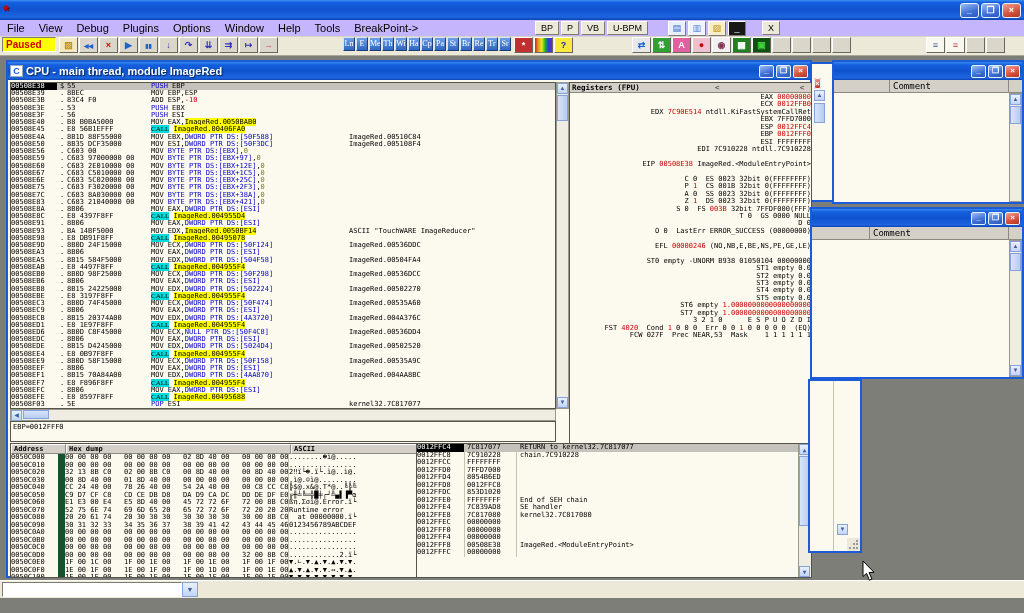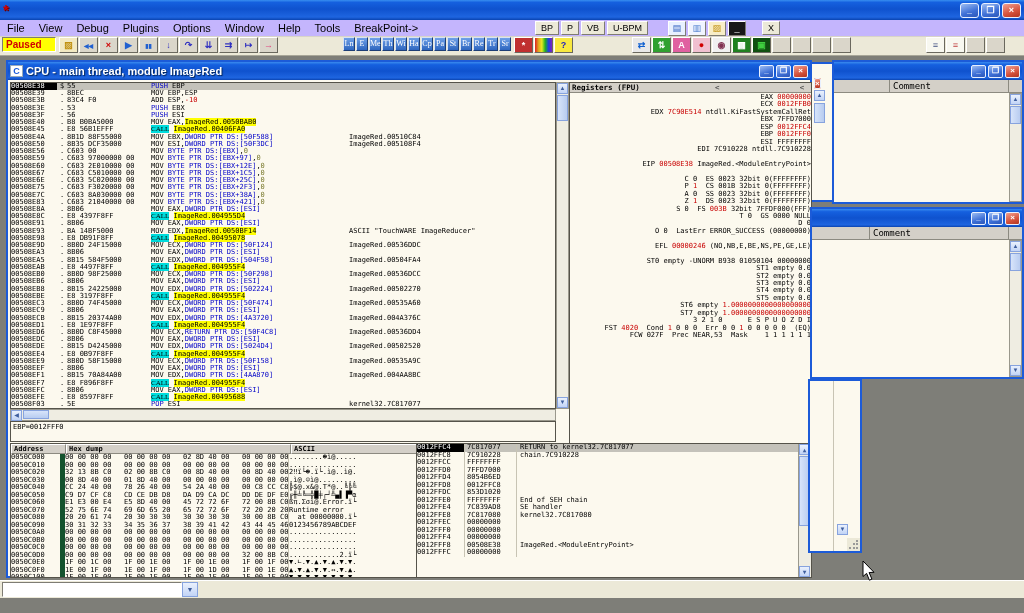--- a/index.html
+++ b/index.html
@@ -58,21 +58,21 @@
   .dh{width:84px;flex:none;}
   .di{width:198px;flex:none;}
   .dc{flex:1;}
   .gk{color:#000;} .gb{color:#0000C8;} .gr{color:#C80000;} .gg{color:#7A7A2E;}
   .gy{color:#000;background:#FFFF00;} .gc{color:#000;background:#00DCDC;font-family:Liberation Serif, serif;}
   .reg-header{height:10px;background:#D4D0C8;border-bottom:1px solid #8C8A80;display:flex;
     align-items:center;font-size:7.5px;font-weight:bold;padding:0 2px;font-family:"DejaVu Sans Mono",monospace;}
   .reg-hbtn{margin-left:auto;width:14px;text-align:center;font-weight:normal;color:#444;}
   .rline{height:7.45px;line-height:7.5px;font-size:7px;white-space:pre;padding-left:2px;text-align:right;}
   .xrow,.srow{display:flex;height:7.5px;line-height:7.55px;font-size:7px;white-space:pre;}
-  .xa{width:54px;flex:none;border-right:5px solid #14532d;}
+  .xa{width:54px;flex:none;border-right:7px solid #14532d;}
   .xh{width:224px;flex:none;border-right:1px solid #C8C4B4;}
   .xt{flex:1;}
   .dump-headers{display:flex;height:10px;font-size:7px;font-weight:bold;font-family:"DejaVu Sans Mono",monospace;}
   .dhd{background:#D4D0C8;border:1px solid;border-color:#fff #8C8A80 #8C8A80 #fff;padding-left:2px;line-height:8px;}
   .sa{width:48px;flex:none;border-right:1px solid #C8C4B4;}
   .sv{width:52px;flex:none;border-right:1px solid #C8C4B4;padding-left:2px;}
   .sc2{flex:1;padding-left:3px;}
   .srow.selrow{background:#C4C2BA;}
   .info-pane{position:absolute;background:#FCF9EE;border:1px solid #55534A;
     font-family:"DejaVu Sans Mono",monospace;font-size:7px;line-height:8px;padding:1px 2px;}
@@ -255,21 +255,21 @@
             <div class="drow"><span class="da">00508EA5</span><span class="dm">.</span><span class="dh">8B15 584F5000</span><span class="di"><span class="gk">MOV EDX,</span><span class="gb">DWORD PTR DS:[504F58]</span></span><span class="dc">ImageRed.00504FA4</span></div>
             <div class="drow"><span class="da">00508EAB</span><span class="dm">.</span><span class="dh">E8 4497F8FF</span><span class="di"><span class="gc">CALL</span><span class="gk"> </span><span class="gy">ImageRed.004955F4</span></span><span class="dc"></span></div>
             <div class="drow"><span class="da">00508EB0</span><span class="dm">.</span><span class="dh">8B0D 98F25000</span><span class="di"><span class="gk">MOV ECX,</span><span class="gb">DWORD PTR DS:[50F298]</span></span><span class="dc">ImageRed.00536DCC</span></div>
             <div class="drow"><span class="da">00508EB6</span><span class="dm">.</span><span class="dh">8B06</span><span class="di"><span class="gk">MOV EAX,</span><span class="gb">DWORD PTR DS:[ESI]</span></span><span class="dc"></span></div>
             <div class="drow"><span class="da">00508EB8</span><span class="dm">.</span><span class="dh">8B15 24225000</span><span class="di"><span class="gk">MOV EDX,</span><span class="gb">DWORD PTR DS:[502224]</span></span><span class="dc">ImageRed.00502270</span></div>
             <div class="drow"><span class="da">00508EBE</span><span class="dm">.</span><span class="dh">E8 3197F8FF</span><span class="di"><span class="gc">CALL</span><span class="gk"> </span><span class="gy">ImageRed.004955F4</span></span><span class="dc"></span></div>
             <div class="drow"><span class="da">00508EC3</span><span class="dm">.</span><span class="dh">8B0D 74F45000</span><span class="di"><span class="gk">MOV ECX,</span><span class="gb">DWORD PTR DS:[50F474]</span></span><span class="dc">ImageRed.00535A60</span></div>
             <div class="drow"><span class="da">00508EC9</span><span class="dm">.</span><span class="dh">8B06</span><span class="di"><span class="gk">MOV EAX,</span><span class="gb">DWORD PTR DS:[ESI]</span></span><span class="dc"></span></div>
             <div class="drow"><span class="da">00508ECB</span><span class="dm">.</span><span class="dh">8B15 20374A00</span><span class="di"><span class="gk">MOV EDX,</span><span class="gb">DWORD PTR DS:[4A3720]</span></span><span class="dc">ImageRed.004A376C</span></div>
             <div class="drow"><span class="da">00508ED1</span><span class="dm">.</span><span class="dh">E8 1E97F8FF</span><span class="di"><span class="gc">CALL</span><span class="gk"> </span><span class="gy">ImageRed.004955F4</span></span><span class="dc"></span></div>
-            <div class="drow"><span class="da">00508ED6</span><span class="dm">.</span><span class="dh">8B0D C8F45000</span><span class="di"><span class="gk">MOV ECX,</span><span class="gb">RETURN PTR DS:[50F4C8]</span></span><span class="dc">ImageRed.00536DD4</span></div>
+            <div class="drow"><span class="da">00508ED6</span><span class="dm">.</span><span class="dh">8B0D C8F45000</span><span class="di"><span class="gk">MOV ECX,</span><span class="gb">NULL PTR DS:[50F4C8]</span></span><span class="dc">ImageRed.00536DD4</span></div>
             <div class="drow"><span class="da">00508EDC</span><span class="dm">.</span><span class="dh">8B06</span><span class="di"><span class="gk">MOV EAX,</span><span class="gb">DWORD PTR DS:[ESI]</span></span><span class="dc"></span></div>
             <div class="drow"><span class="da">00508EDE</span><span class="dm">.</span><span class="dh">8B15 D4245000</span><span class="di"><span class="gk">MOV EDX,</span><span class="gb">DWORD PTR DS:[5024D4]</span></span><span class="dc">ImageRed.00502520</span></div>
             <div class="drow"><span class="da">00508EE4</span><span class="dm">.</span><span class="dh">E8 0B97F8FF</span><span class="di"><span class="gc">CALL</span><span class="gk"> </span><span class="gy">ImageRed.004955F4</span></span><span class="dc"></span></div>
             <div class="drow"><span class="da">00508EE9</span><span class="dm">.</span><span class="dh">8B0D 58F15000</span><span class="di"><span class="gk">MOV ECX,</span><span class="gb">DWORD PTR DS:[50F158]</span></span><span class="dc">ImageRed.00535A9C</span></div>
             <div class="drow"><span class="da">00508EEF</span><span class="dm">.</span><span class="dh">8B06</span><span class="di"><span class="gk">MOV EAX,</span><span class="gb">DWORD PTR DS:[ESI]</span></span><span class="dc"></span></div>
             <div class="drow"><span class="da">00508EF1</span><span class="dm">.</span><span class="dh">8B15 70A84A00</span><span class="di"><span class="gk">MOV EDX,</span><span class="gb">DWORD PTR DS:[4AA870]</span></span><span class="dc">ImageRed.004AA8BC</span></div>
             <div class="drow"><span class="da">00508EF7</span><span class="dm">.</span><span class="dh">E8 F896F8FF</span><span class="di"><span class="gc">CALL</span><span class="gk"> </span><span class="gy">ImageRed.004955F4</span></span><span class="dc"></span></div>
             <div class="drow"><span class="da">00508EFC</span><span class="dm">.</span><span class="dh">8B06</span><span class="di"><span class="gk">MOV EAX,</span><span class="gb">DWORD PTR DS:[ESI]</span></span><span class="dc"></span></div>
             <div class="drow"><span class="da">00508EFE</span><span class="dm">.</span><span class="dh">E8 8597F8FF</span><span class="di"><span class="gc">CALL</span><span class="gk"> </span><span class="gy">ImageRed.00495688</span></span><span class="dc"></span></div>
             <div class="drow"><span class="da">00508F03</span><span class="dm">.</span><span class="dh">5E</span><span class="di"><span class="gb">POP</span><span class="gk"> ESI</span></span><span class="dc">kernel32.7C817077</span></div>

